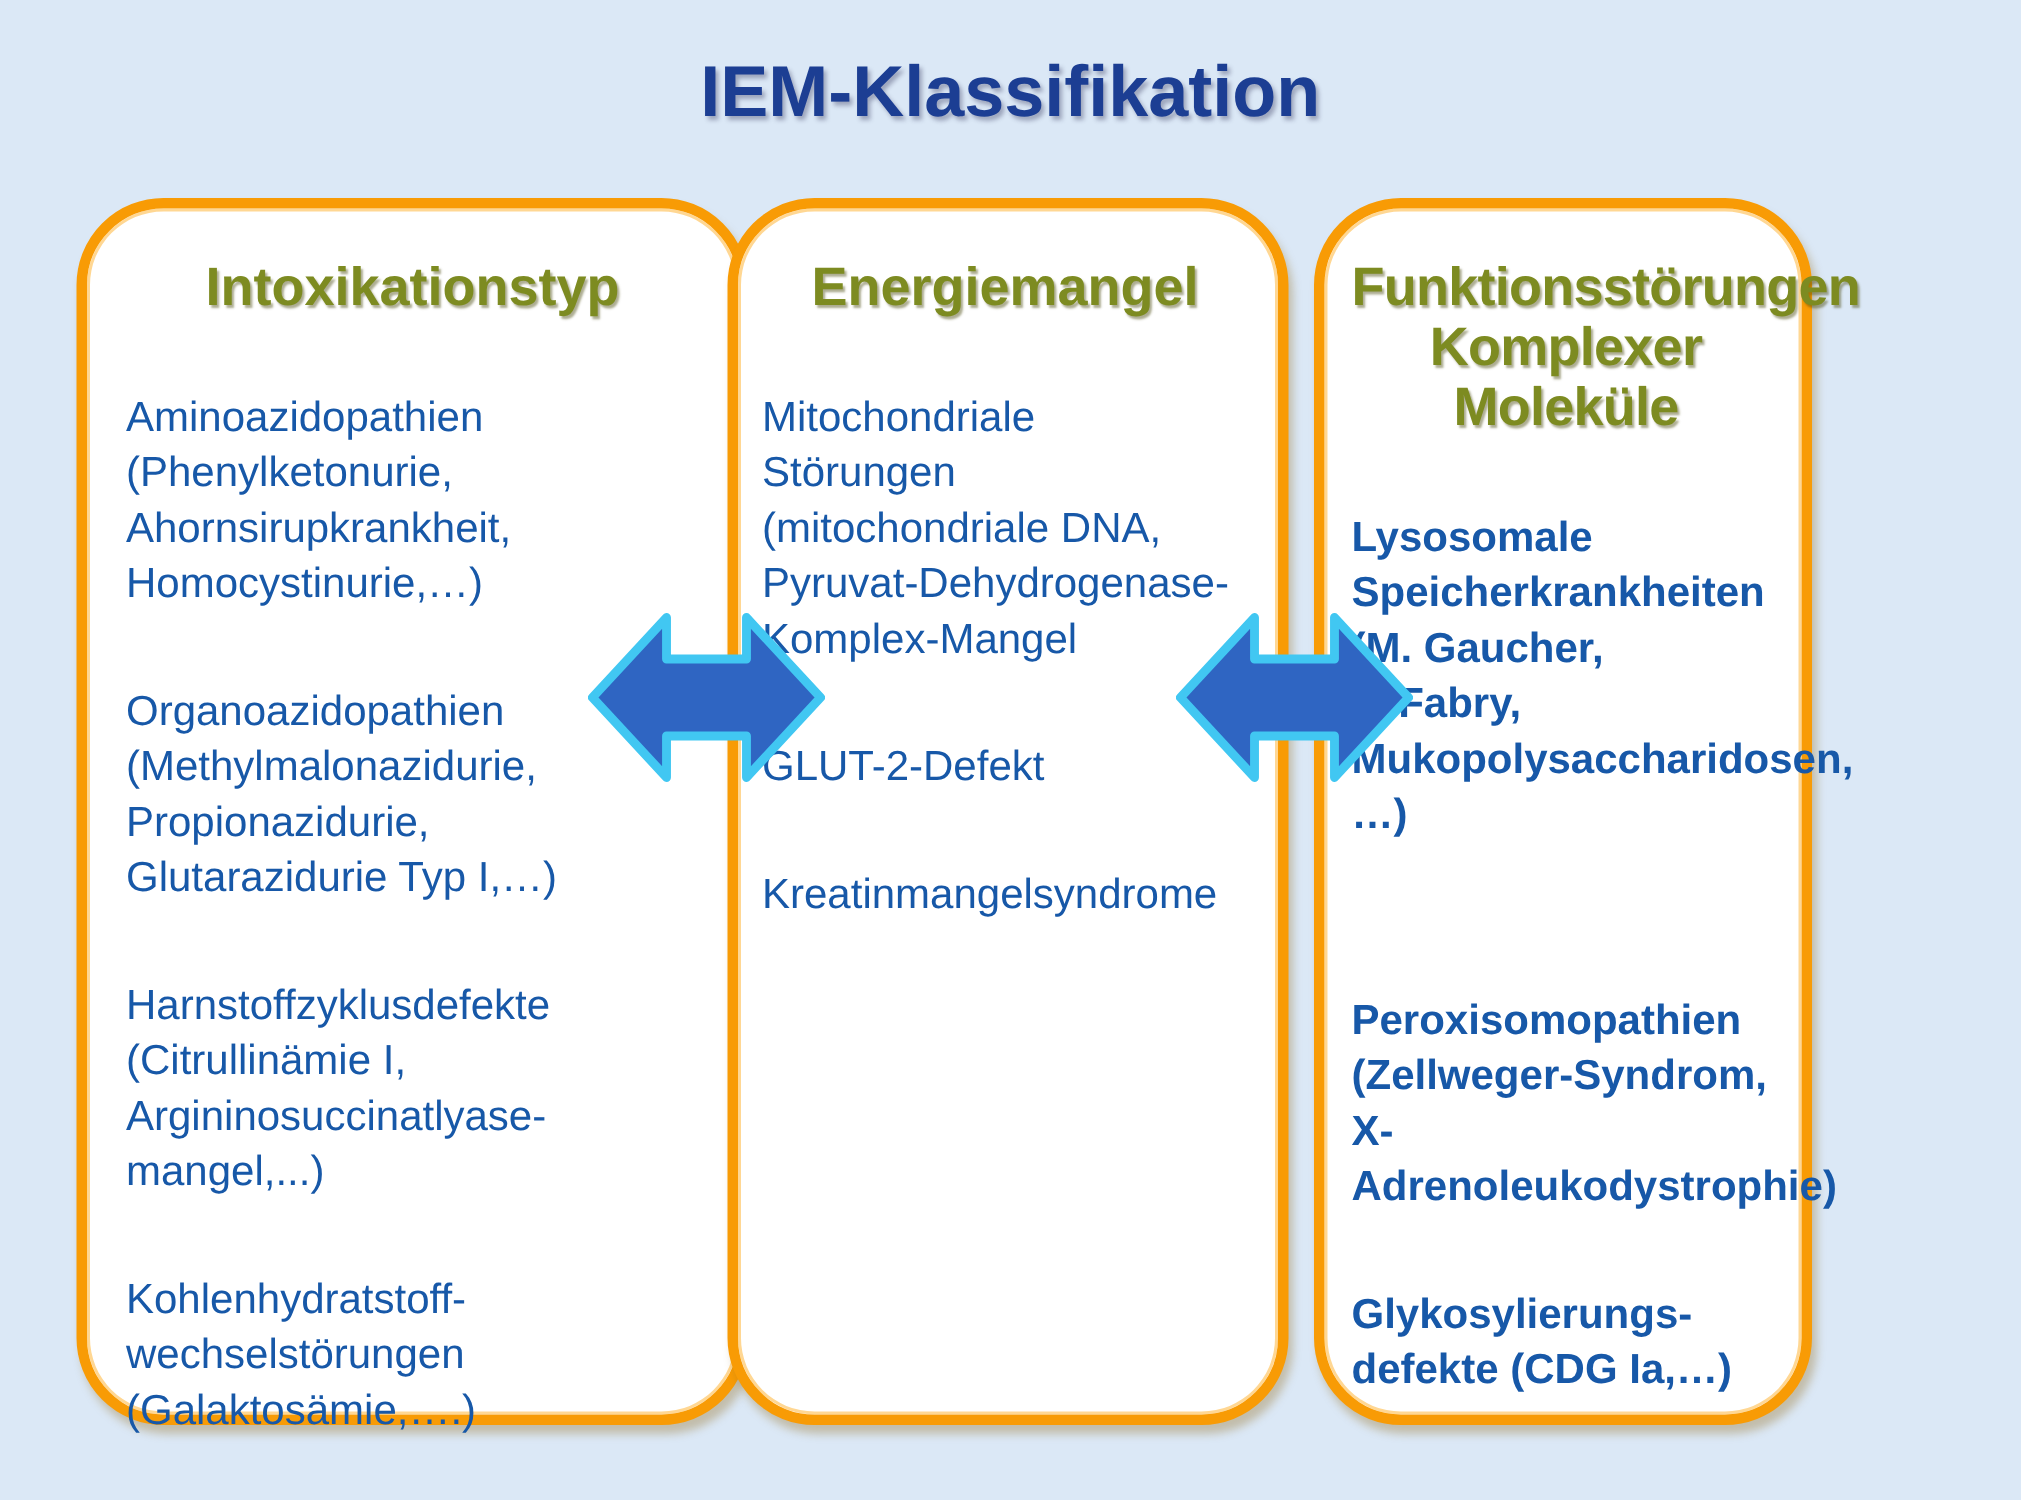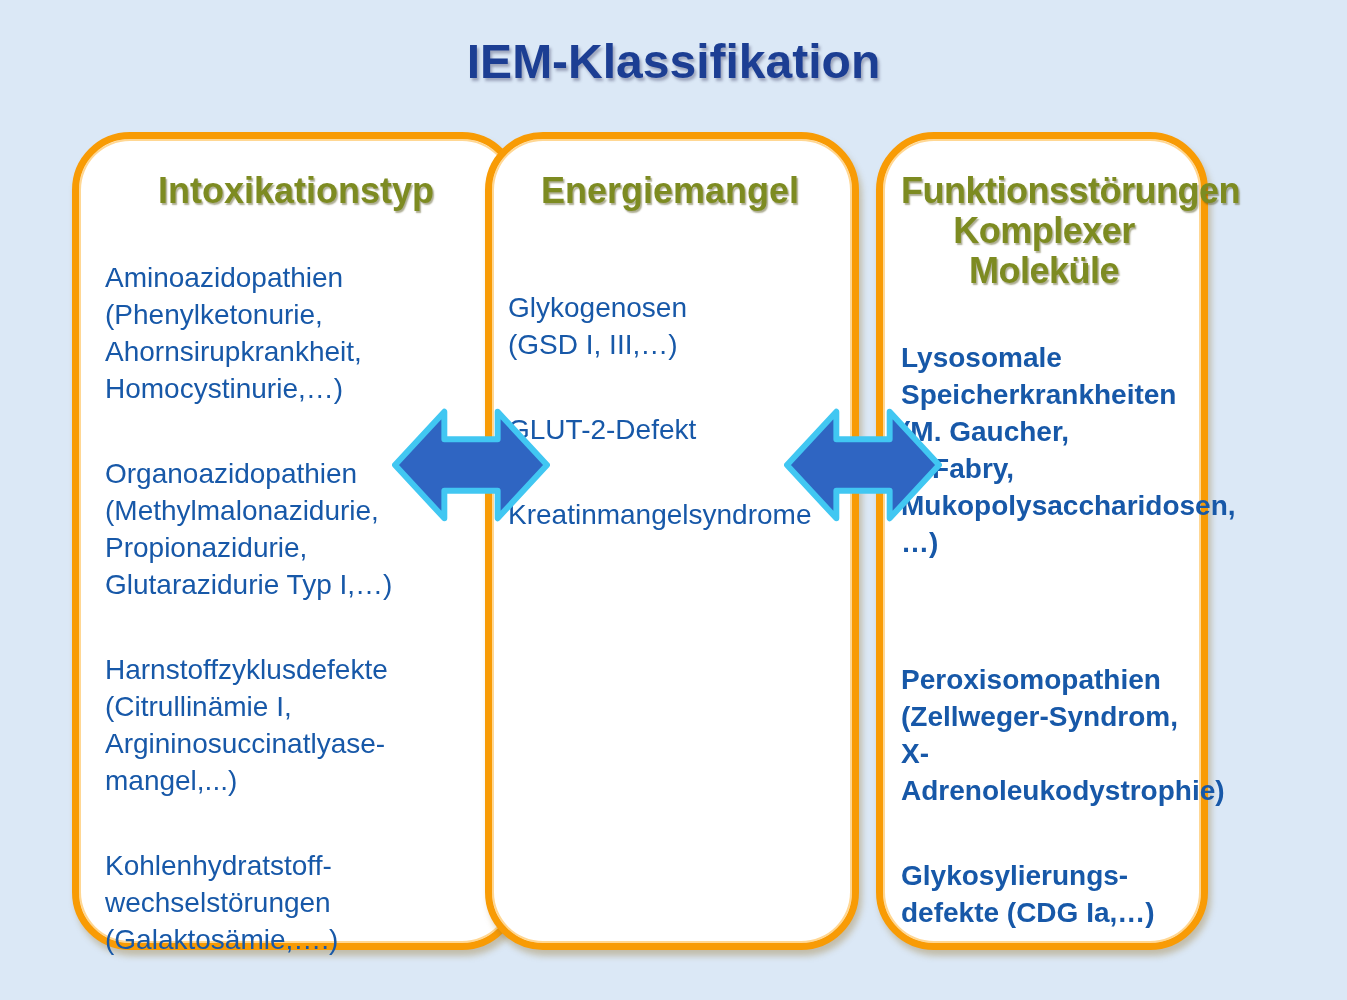--- a/index.html
+++ b/index.html
@@ -33,21 +33,21 @@
   .box {
     position: absolute; top: 132px; height: 818px;
     background: var(--box-fill);
     border: 7px solid var(--box-border);
     border-radius: 58px;
     box-shadow: 3px 6px 6px rgba(150,110,30,0.35),
                 inset 0 0 0 2px #ffd793;
     padding: 26px 26px;
     z-index: 1;
   }
-  .box1 { left: 72px;  width: 448px; }
+  .box1 { left: 51px;  width: 448px; }
   .box2 { left: 485px; width: 374px; padding-left: 16px; padding-right: 20px; }
   .box3 { left: 876px; width: 332px; padding-left: 18px; padding-right: 14px; }
 
   .box-heading {
     font-size: 36px; font-weight: bold;
     color: var(--heading);
     text-align: center;
     line-height: 40px;
     margin: 6px 0 26px 0;
     white-space: pre-line;
@@ -96,22 +96,25 @@
 (Citrullinämie I,
 Argininosuccinatlyase-
 mangel,...)</p>
     <p class="item">Kohlenhydratstoff-
 wechselstörungen
 (Galaktosämie,….)</p>
   </section>
 
   <section class="box box2">
     <h2 class="box-heading">Energiemangel</h2>
-    <p class="item item-gap-large">Glykogenosen
-(GSD I, III,…)</p>
+    <p class="item">Mitochondriale
+Störungen
+(mitochondriale DNA,
+Pyruvat-Dehydrogenase-
+Komplex-Mangel</p>
     <p class="item">GLUT-2-Defekt</p>
     <p class="item">Kreatinmangelsyndrome</p>
   </section>
 
   <section class="box box3">
     <h2 class="box-heading">Funktionsstörungen
 Komplexer Moleküle</h2>
     <p class="item">Lysosomale
 Speicherkrankheiten
 (M. Gaucher, M.Fabry,

